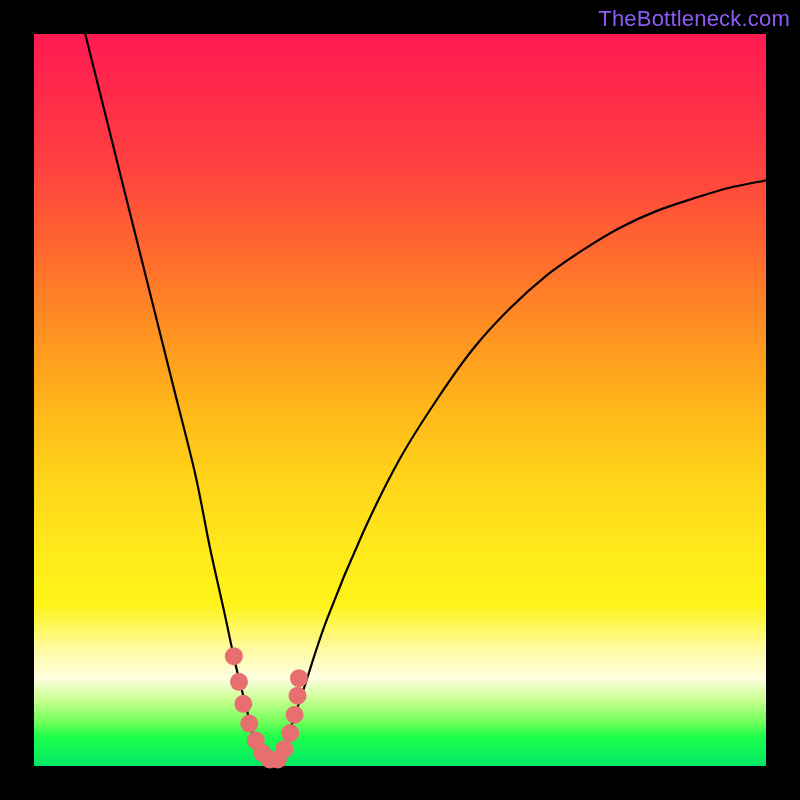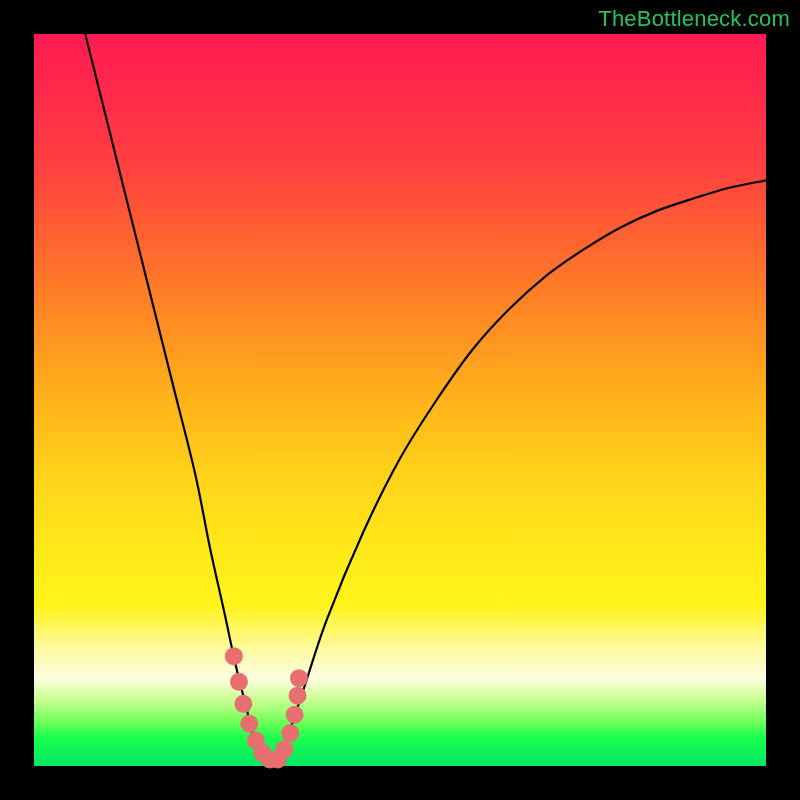--- a/index.html
+++ b/index.html
@@ -42,21 +42,21 @@
       #c8ff90 91%,
       #70ff58 94%,
       #1eff4c 96%,
       #00e865 100%
     );
   }
   .watermark {
     position: absolute;
     top: 6px;
     right: 10px;
-    color: #22c55e;
+    color: #8b5cf6;
     font-size: 22px;
     letter-spacing: 0.2px;
     user-select: none;
   }
   svg.overlay {
     position: absolute;
     left: 0;
     top: 0;
     width: 732px;
     height: 732px;

